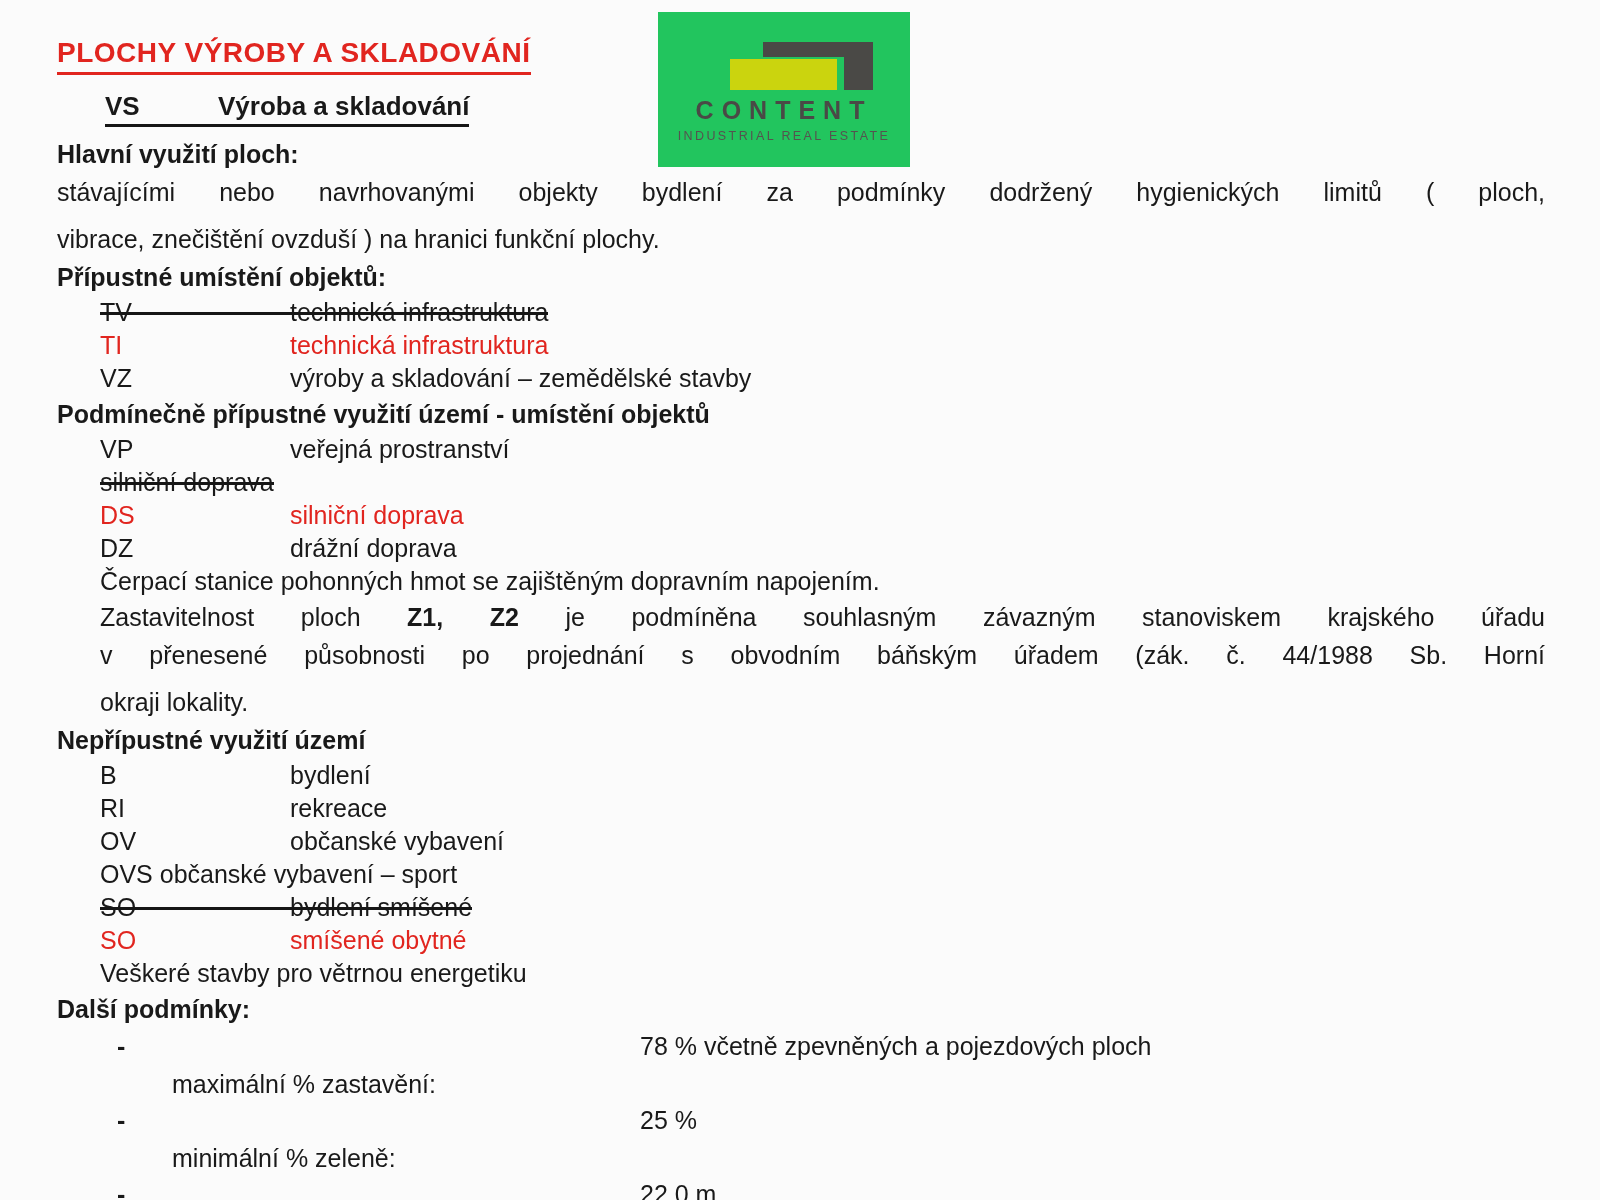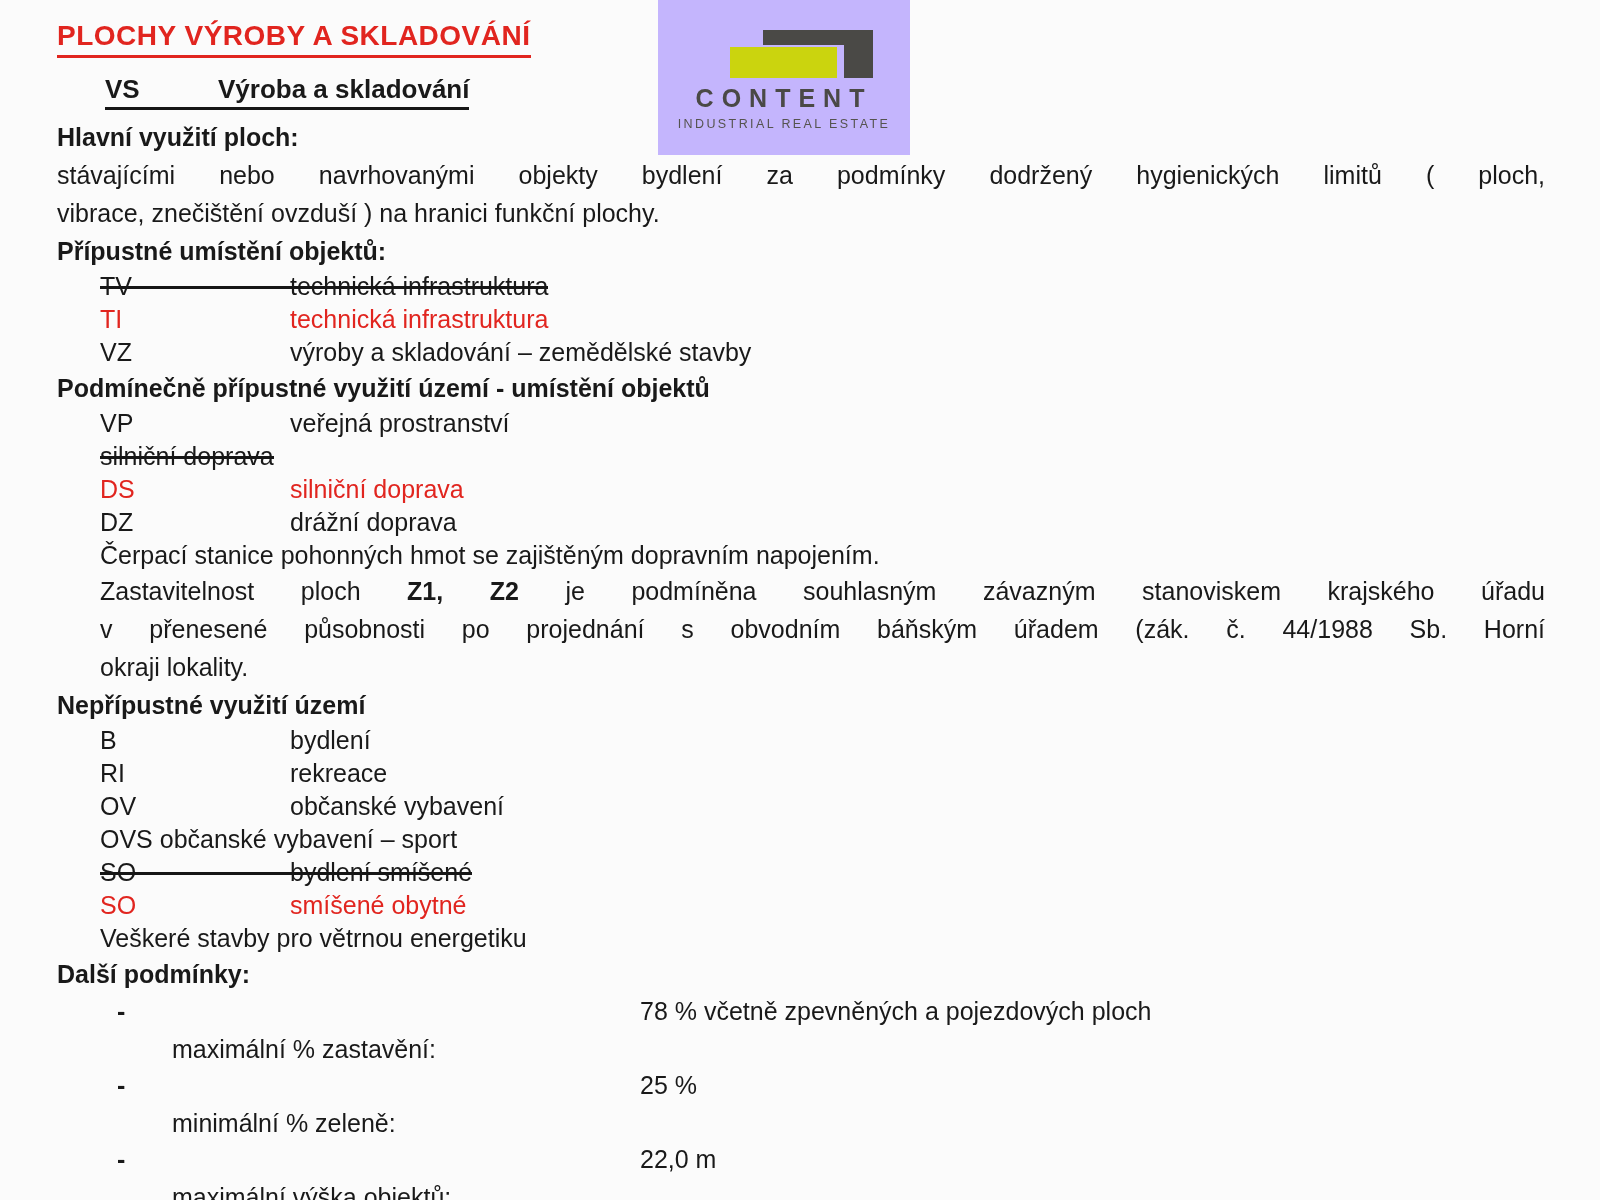--- a/index.html
+++ b/index.html
@@ -5,30 +5,30 @@
   html, body { margin: 0; padding: 0; }
   body {
     width: 1600px; height: 1200px;
     background: #fbfbfb;
     font-family: "Liberation Sans", sans-serif;
     color: #191919;
     overflow: hidden;
   }
   .doc {
     position: absolute; inset: 0;
-    padding: 20px 55px 0 57px;
+    padding: 37px 55px 0 57px;
     box-sizing: border-box;
     font-size: 25px;
   }
 
   
   .logo-box {
-    position: absolute; left: 658px; top: 0;
+    position: absolute; left: 658px; top: 12px;
     width: 252px; height: 155px;
-    background: #c4b5fd;
+    background: #22c55e;
   }
   .logo-mark { position: absolute; inset: 0; }
   .logo-bar  { position: absolute; left: 105px; top: 30px; width: 110px; height: 15px; background: #4a4946; }
   .logo-leg  { position: absolute; left: 186px; top: 30px; width: 29px; height: 48px; background: #4a4946; }
   .logo-lime { position: absolute; left: 72px;  top: 47px; width: 107px; height: 31px; background: #cbd40e; }
   .logo-name {
     position: absolute; top: 84px; left: 0; width: 100%;
     text-align: center; font-size: 25px; font-weight: bold;
     letter-spacing: 8px; color: #4a4946; white-space: nowrap;
   }
@@ -54,21 +54,21 @@
   }
   .subtitle .vs-code { width: 113px; flex-shrink: 0; }
   .heading { font-weight: bold; line-height: 38px; }
 
   
   .para-line {
     line-height: 38px;
     text-align: justify; text-align-last: justify;
     white-space: normal;
   }
-  .para-line.last { text-align-last: left; }
+  .para-line.last { text-align-last: left; margin-top: 9px; }
   .indented { margin-left: 43px; }
 
   
   .row {
     display: flex; width: fit-content;
     margin-left: 43px; line-height: 33px;
     position: relative;
   }
   .row .code { width: 190px; flex-shrink: 0; }
   .row.red { color: #e1251f; }

